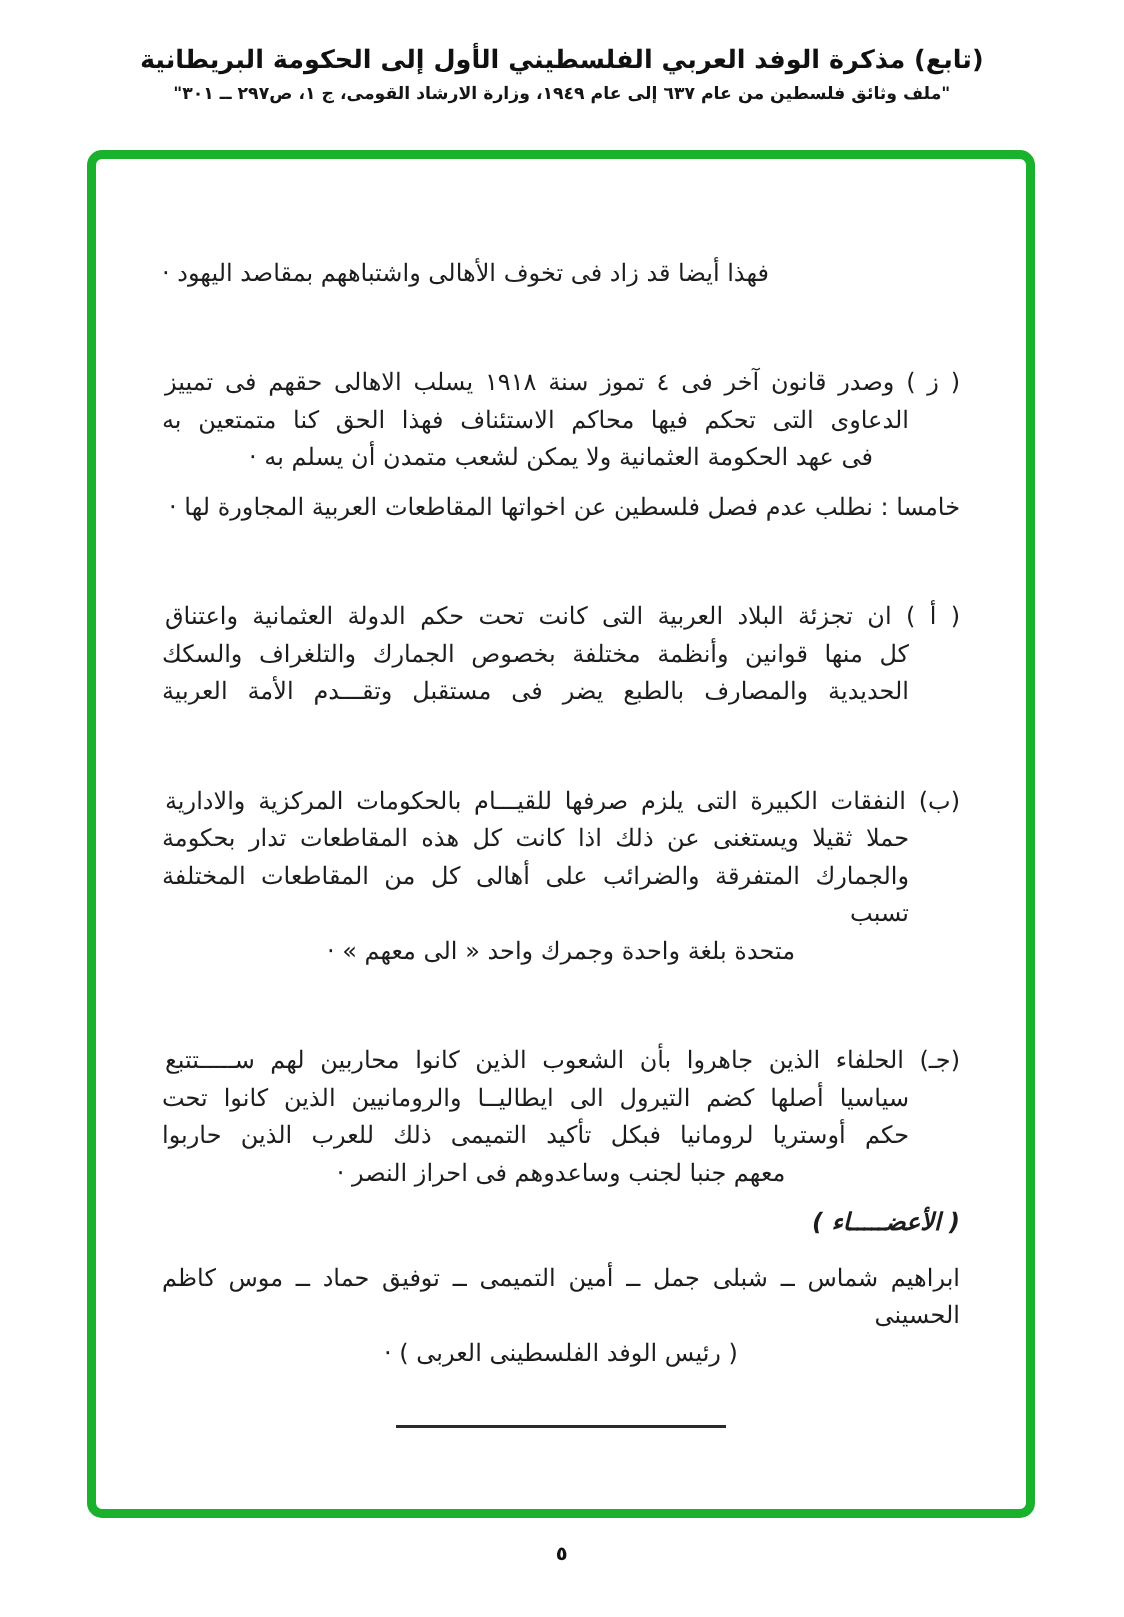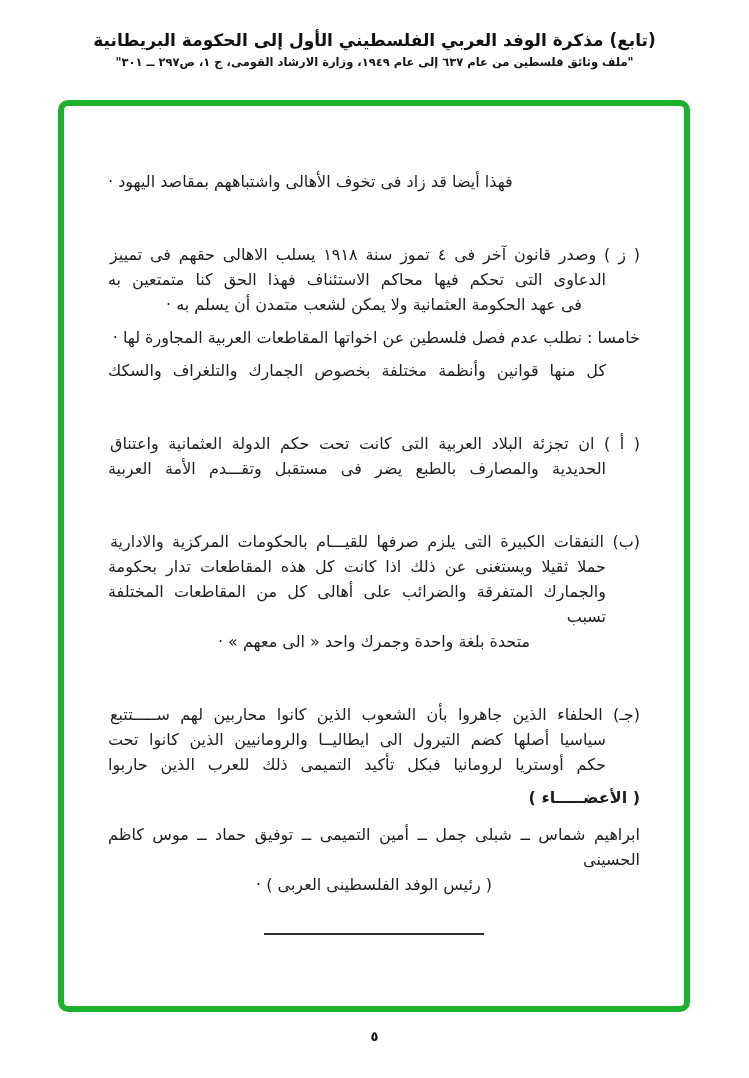--- a/index.html
+++ b/index.html
@@ -72,20 +72,21 @@
   }
   .section-header {
     text-align: right;
     margin-bottom: 8px;
   }
   .members-title {
     font-weight: bold;
     text-align: right;
     margin-top: 8px;
     margin-bottom: 12px;
+    font-style: italic;
   }
   .members-line2 {
     text-align: right;
     text-align-last: center;
   }
   .divider {
     width: 220px;
     height: 2px;
     background: #2a2a2a;
     margin: 36px auto 0 auto;
@@ -118,36 +119,37 @@
 
       <div class="clause">
         <div class="jline first-line"><span>( ز )</span> <span>وصدر قانون آخر فى ٤ تموز سنة ١٩١٨ يسلب الاهالى حقهم فى تمييز</span></div>
         <div class="jline cont-line">الدعاوى التى تحكم فيها محاكم الاستئناف فهذا الحق كنا متمتعين به</div>
         <div class="last-line">فى عهد الحكومة العثمانية ولا يمكن لشعب متمدن أن يسلم به ·</div>
       </div>
 
       <div class="section-header">خامسا : نطلب عدم فصل فلسطين عن اخواتها المقاطعات العربية المجاورة لها ·</div>
 
       <div class="clause">
+        <div class="jline first-line"><span>( أ )</span> <span>ان تجزئة البلاد العربية التى كانت تحت حكم الدولة العثمانية واعتناق</span></div>
         <div class="jline cont-line">كل منها قوانين وأنظمة مختلفة بخصوص الجمارك والتلغراف والسكك</div>
-        <div class="jline first-line"><span>( أ )</span> <span>ان تجزئة البلاد العربية التى كانت تحت حكم الدولة العثمانية واعتناق</span></div>
         <div class="jline cont-line">الحديدية والمصارف بالطبع يضر فى مستقبل وتقـــدم الأمة العربية</div>
       </div>
 
       <div class="clause">
         <div class="jline first-line"><span>(ب)</span> <span>النفقات الكبيرة التى يلزم صرفها للقيـــام بالحكومات المركزية والادارية</span></div>
         <div class="jline cont-line">حملا ثقيلا ويستغنى عن ذلك اذا كانت كل هذه المقاطعات تدار بحكومة</div>
         <div class="jline cont-line">والجمارك المتفرقة والضرائب على أهالى كل من المقاطعات المختلفة تسبب</div>
         <div class="last-line">متحدة بلغة واحدة وجمرك واحد « الى معهم » ·</div>
       </div>
 
       <div class="clause">
         <div class="jline first-line"><span>(جـ)</span> <span>الحلفاء الذين جاهروا بأن الشعوب الذين كانوا محاربين لهم ســـــتتبع</span></div>
         <div class="jline cont-line">سياسيا أصلها كضم التيرول الى ايطاليــا والرومانيين الذين كانوا تحت</div>
         <div class="jline cont-line">حكم أوستريا لرومانيا فبكل تأكيد التميمى ذلك للعرب الذين حاربوا</div>
+        <div class="last-line">معهم جنبا لجنب وساعدوهم فى احراز النصر ·</div>
       </div>
 
       <div class="members-title">( الأعضـــــاء )</div>
 
       <div class="jline">ابراهيم شماس ــ شبلى جمل ــ أمين التميمى ــ توفيق حماد ــ موس كاظم الحسينى</div>
       <div class="members-line2">( رئيس الوفد الفلسطينى العربى ) ·</div>
 
       <div class="divider"></div>
 
     </div>

